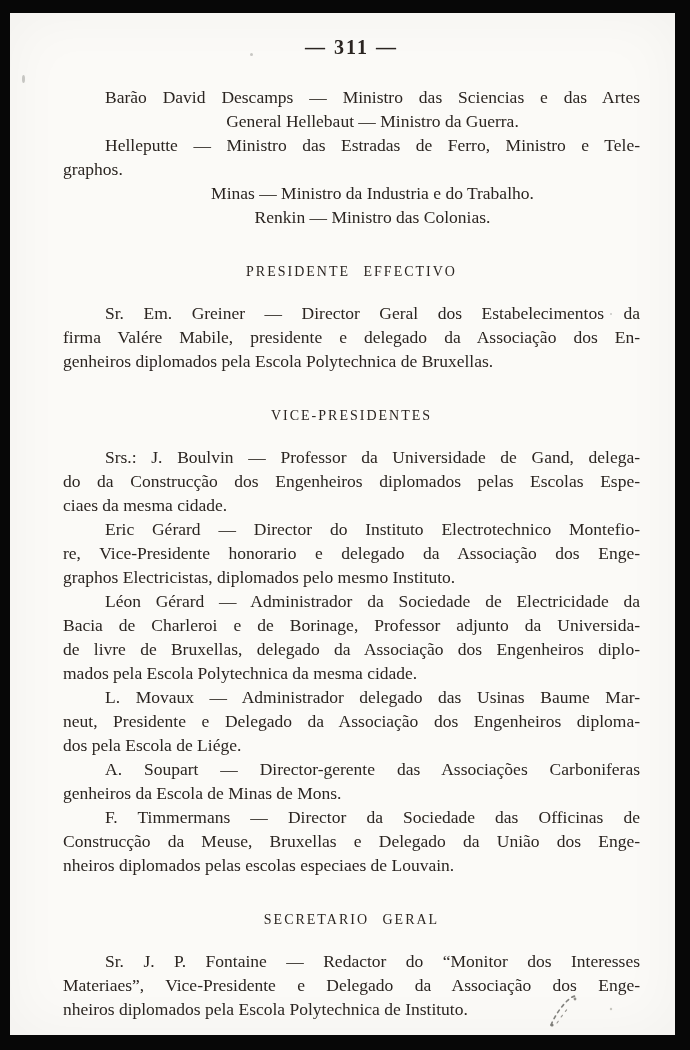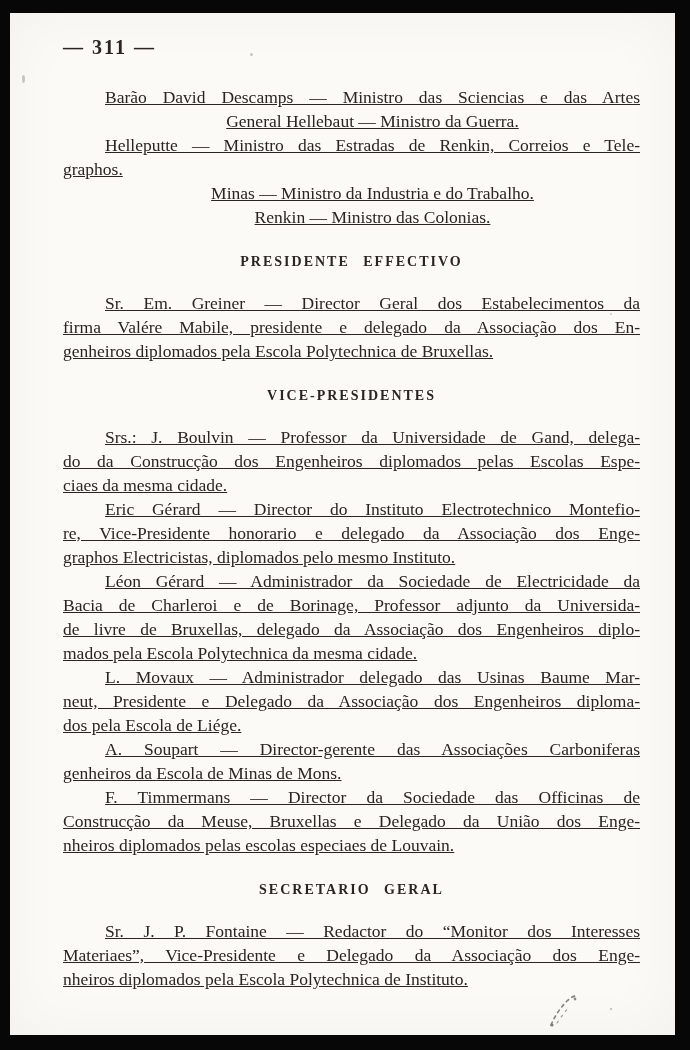--- a/index.html
+++ b/index.html
@@ -17,43 +17,42 @@
     top: 13px;
     width: 665px;
     height: 1022px;
     box-sizing: border-box;
     padding: 22px 35px 0 53px;
     background: var(--paper, #fbfaf7);
     color: var(--ink, #2b2521);
     box-shadow: inset 0 0 60px rgba(0,0,0,0.04);
   }
   .page-number {
-    text-align: left;
+    text-align: center;
     font-weight: 700;
     font-size: 20px;
     line-height: 24px;
     letter-spacing: 2px;
     margin: 0 0 26px 0;
   }
   .ln {
     font-size: 17.5px;
     line-height: 24px;
     min-height: 24px;
-    text-decoration: underline;
   }
   .first { text-indent: 42px; text-align: center; }
   .just { text-align: justify; text-align-last: justify; }
   .heading {
     text-align: center;
     font-size: 14px;
-    font-weight: 700;
+    font-weight: 400;
     letter-spacing: 2px;
     word-spacing: 8px;
     line-height: 18px;
-    margin: 24px 0 20px 0;
+    margin: 34px 0 20px 0;
   }
   .speck {
     position: absolute;
     background: #8a8a85;
     border-radius: 50%;
     opacity: 0.45;
   }
   .smudge {
     position: absolute;
     right: 52px;
@@ -65,21 +64,21 @@
 <body>
 
 <div id="screen">
   <div class="paper">
 
     <div class="page-number">— 311 —</div>
 
     <section>
       <div class="ln first just">Barão David Descamps — Ministro das Sciencias e das Artes</div>
       <div class="ln first">General Hellebaut — Ministro da Guerra.</div>
-      <div class="ln first just">Helleputte — Ministro das Estradas de Renkin, Correios e Tele-</div>
+      <div class="ln first just">Helleputte — Ministro das Estradas de Ferro, Ministro e Tele-</div>
       <div class="ln">graphos.</div>
       <div class="ln first">Minas — Ministro da Industria e do Trabalho.</div>
       <div class="ln first">Renkin — Ministro das Colonias.</div>
     </section>
 
     <h2 class="heading">PRESIDENTE EFFECTIVO</h2>
 
     <section>
       <div class="ln first just">Sr. Em. Greiner — Director Geral dos Estabelecimentos da</div>
       <div class="ln just">firma Valére Mabile, presidente e delegado da Associação dos En-</div>

